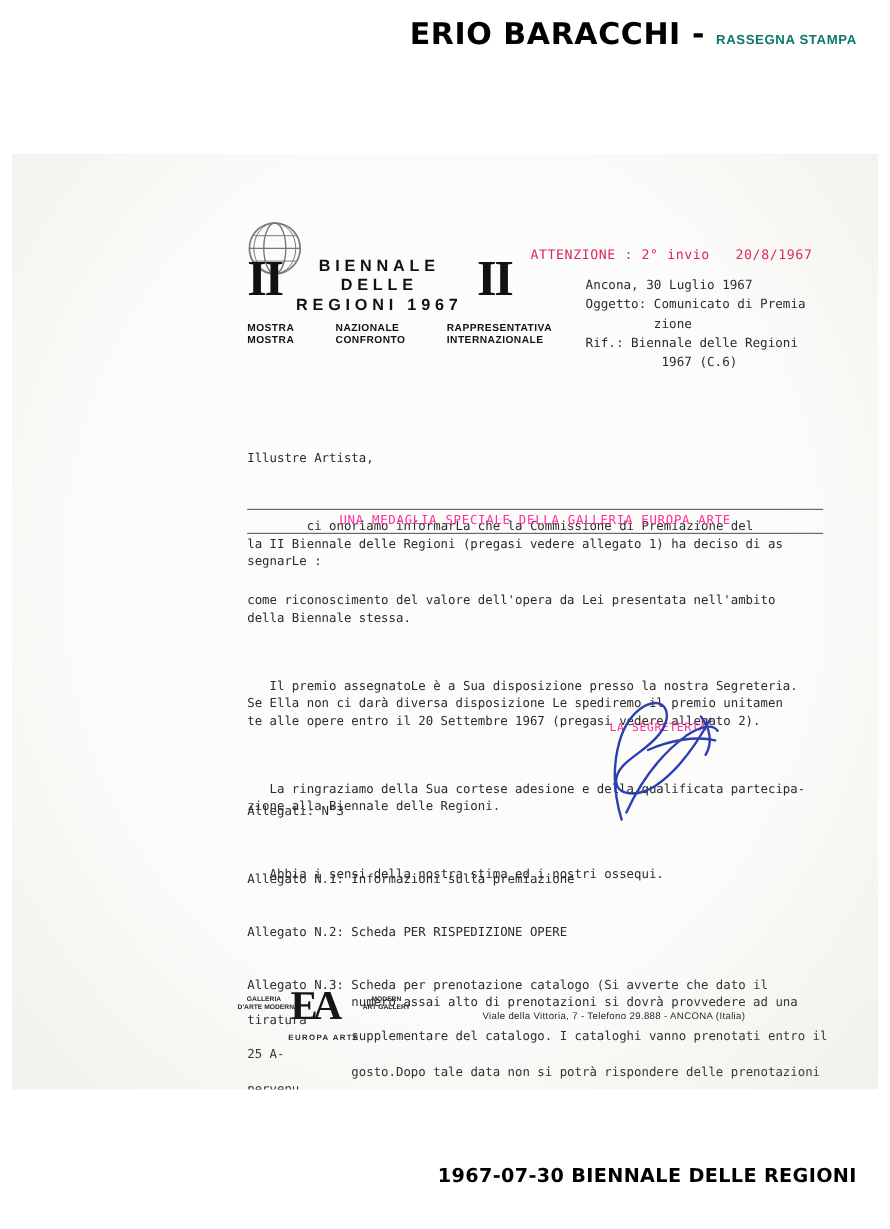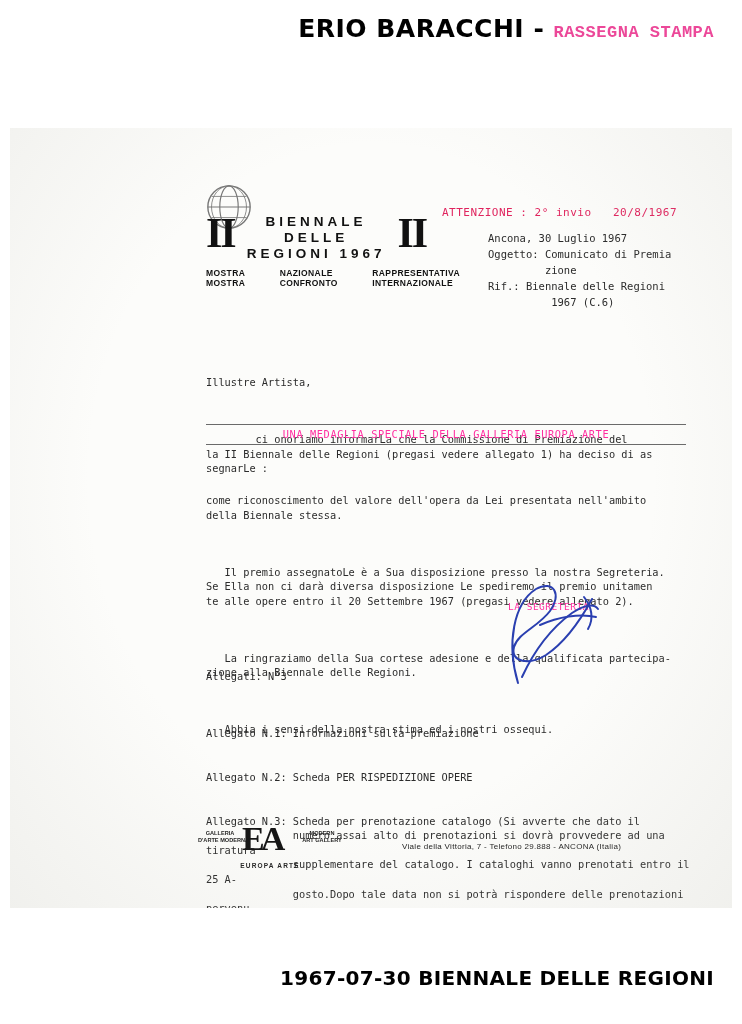--- a/index.html
+++ b/index.html
@@ -25,39 +25,39 @@
   }
   .page-header .hdr-main {
     font-family: "DejaVu Sans", sans-serif;
     font-weight: bold;
     font-size: 25px;
     letter-spacing: 0.5px;
     color: #000;
     margin-top: 32px;
   }
   .page-header .hdr-sub {
-    font-family: Liberation Mono, monospace;
-    font-weight: bold;
-    font-size: 17px;
+    font-family: Liberation Sans, sans-serif;
+    font-weight: bold;
+    font-size: 11px;
     letter-spacing: 0.5px;
-    color: #ec4899;
+    color: #0f766e;
   }
 
   
   .page-footer {
     position: absolute;
     right: 28px;
     bottom: 34px;
     text-align: right;
     line-height: 1.22;
   }
   .page-footer div {
     font-family: "DejaVu Sans", sans-serif;
     font-weight: bold;
-    font-size: 20px;
+    font-size: 16px;
     letter-spacing: 0.3px;
     color: #000;
   }
 
   
   .sheet {
     position: absolute;
     left: 10px;
     top: 128px;
     width: 722px;

